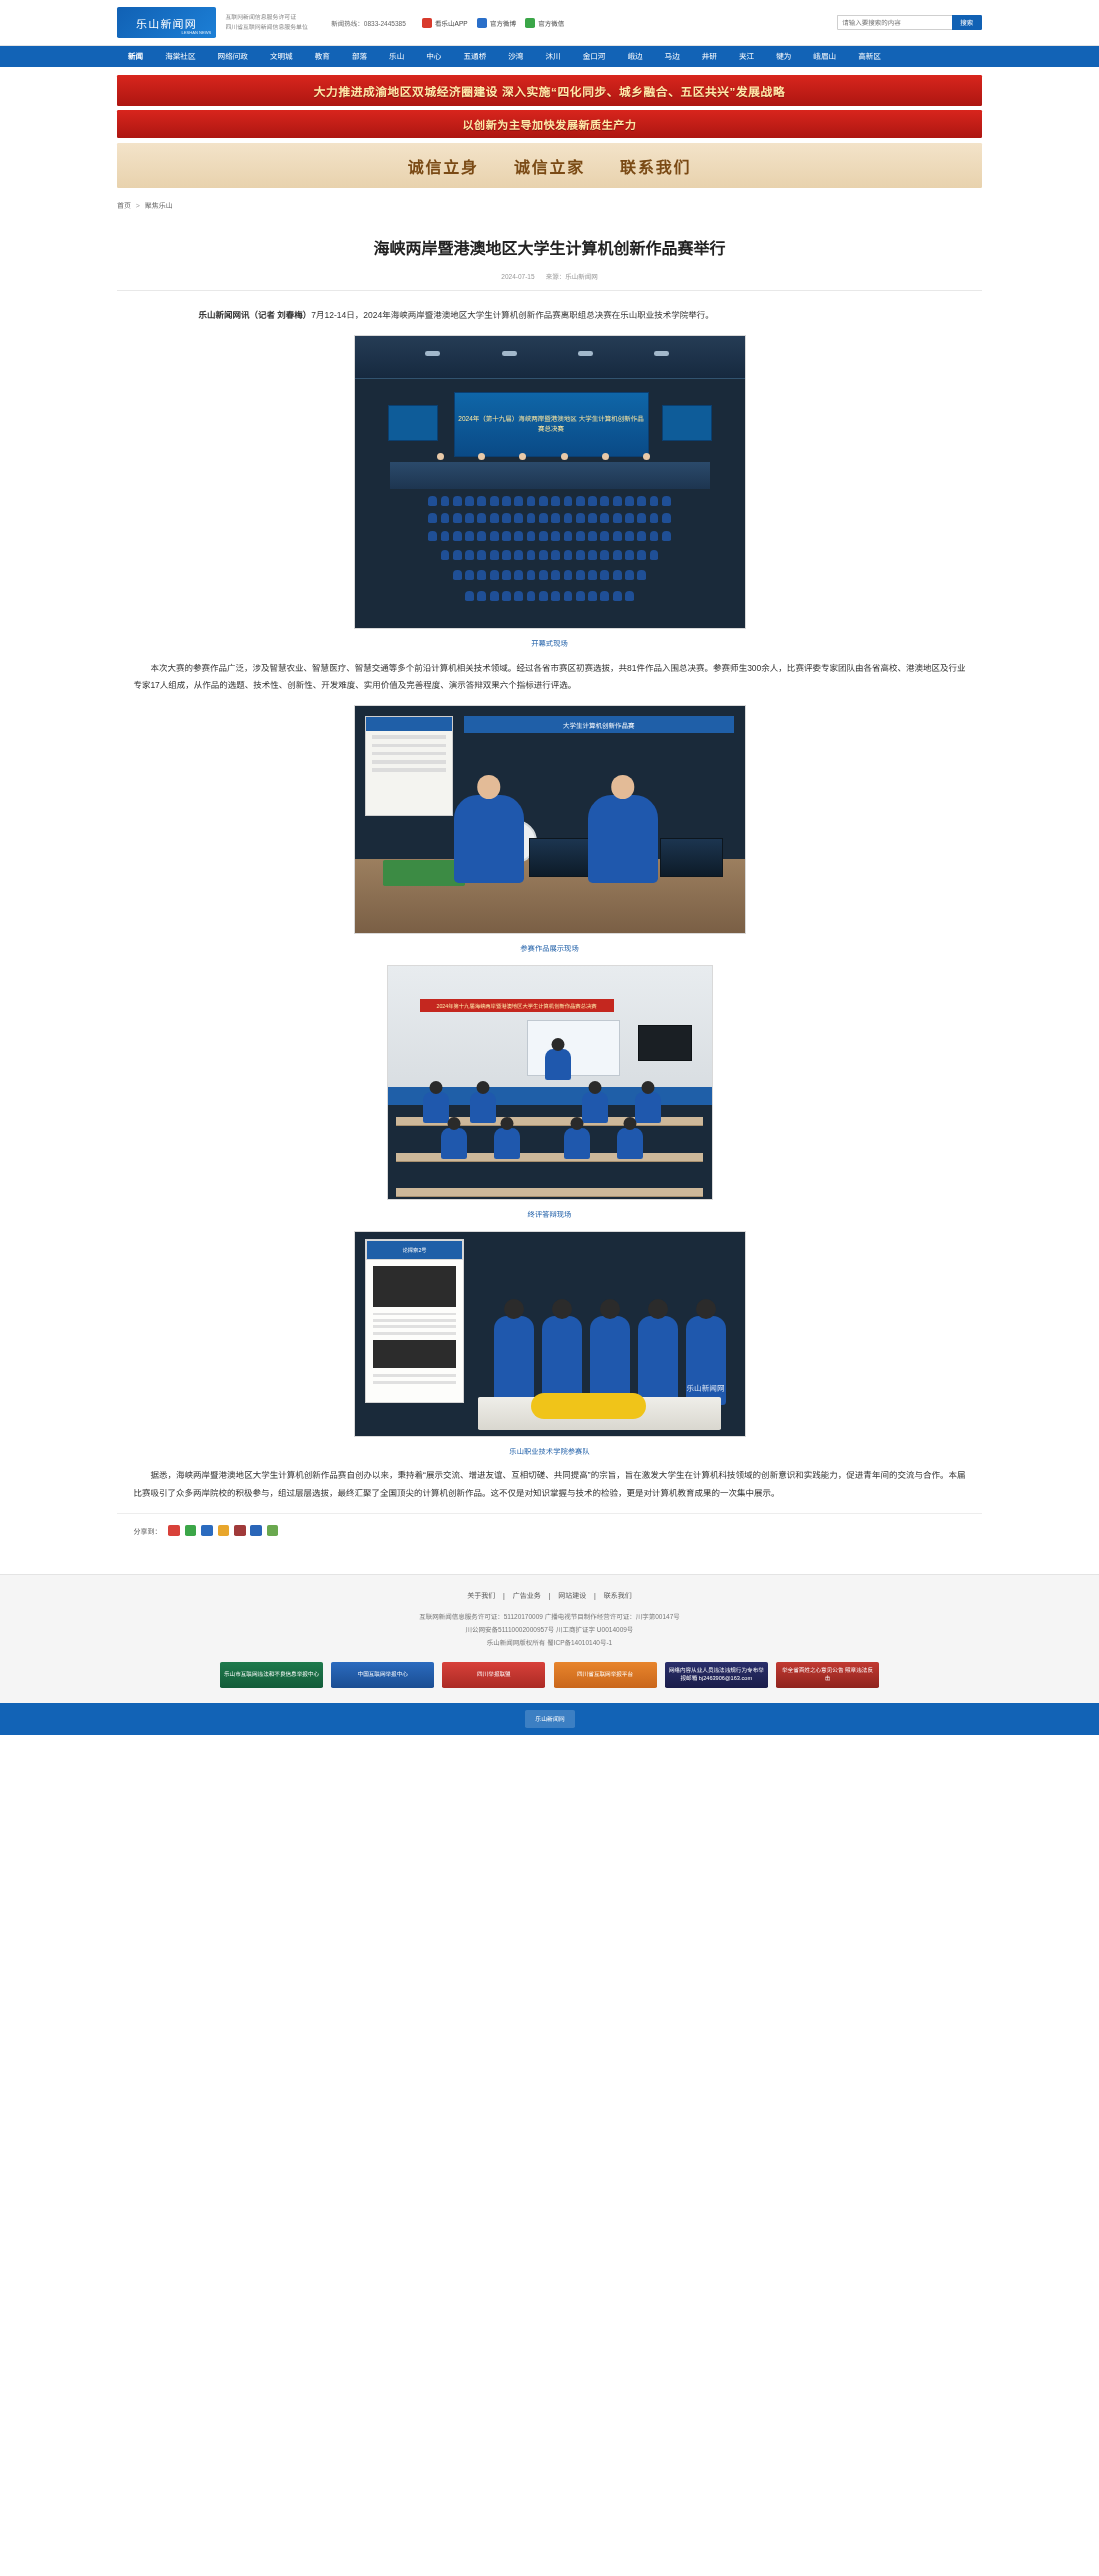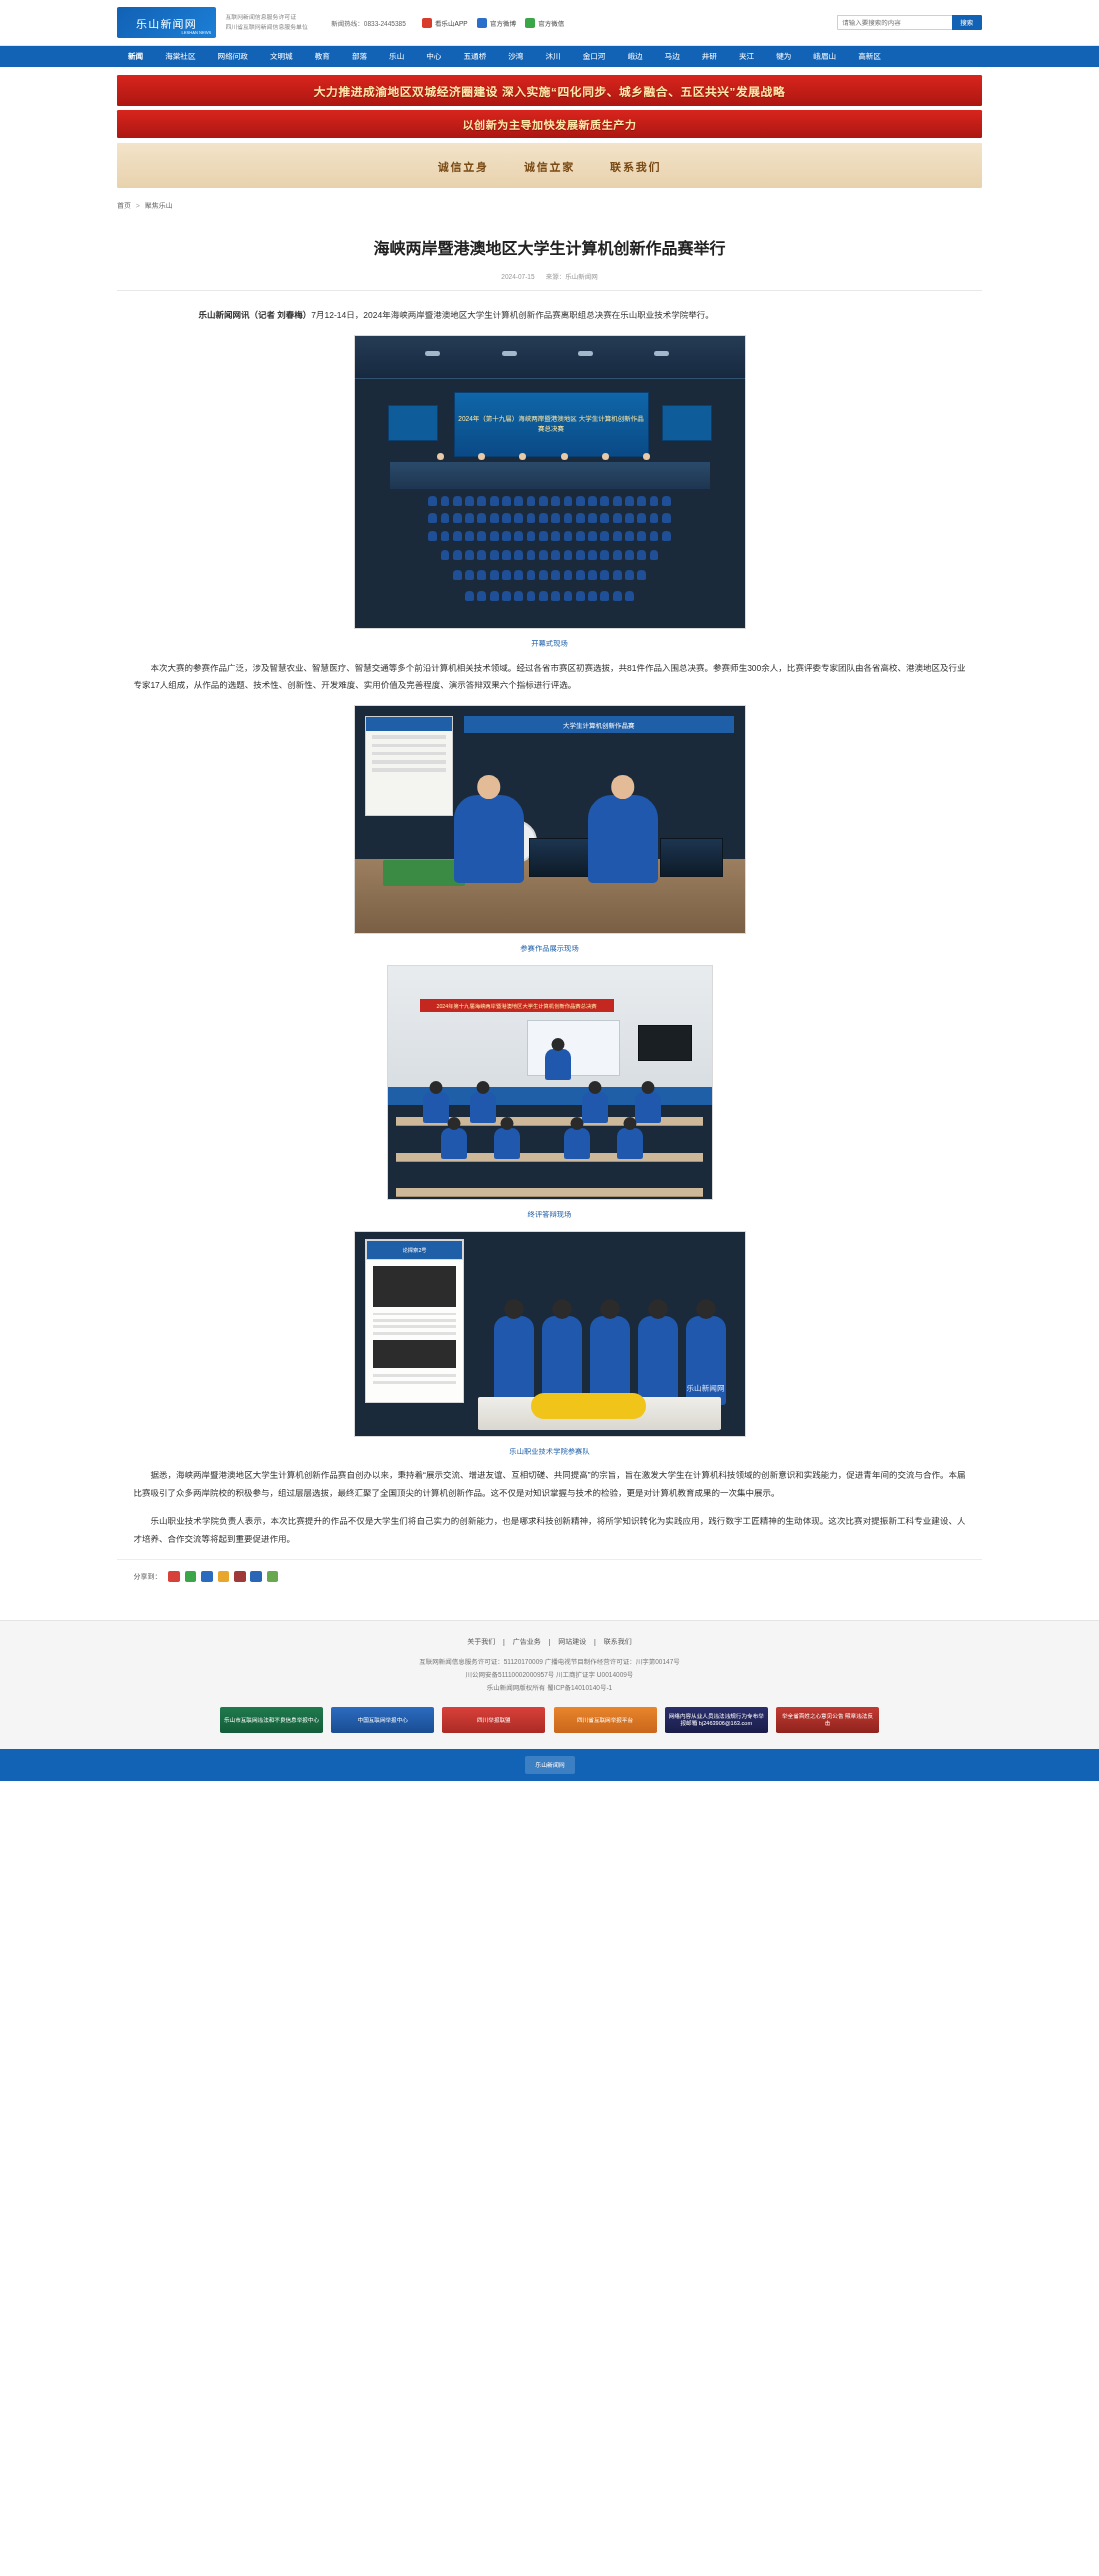--- a/index.html
+++ b/index.html
@@ -111,21 +111,21 @@
   .banner-red.second { height: 28px; font-size: 11px; }
   .banner-sand {
     width: 100%; height: 45px;
     background: linear-gradient(180deg,#f3e3c9 0%, #e8d2ad 100%);
     display: flex; align-items: center; justify-content: center;
     gap: 35px;
     border-radius: 1.2px;
     margin-bottom: 1.2px;
   }
   .banner-sand span {
-    font-size: 11px; color: #7a4a15; font-weight: bold; letter-spacing: 1.8px; font-family: Liberation Mono, monospace;
+    font-size: 16px; color: #7a4a15; font-weight: bold; letter-spacing: 1.8px; font-family: Liberation Mono, monospace;
   }
 
   
   .crumb {
     padding: 10.6px 117px 5.9px;
     font-size: 7px; color: #666;
   }
   .crumb a { color: #666; text-decoration: none; }
   .crumb .sep { margin: 0 2.9px; color: #999; }
 
@@ -724,21 +724,20 @@
           <div class="h"></div>
         </div>
       <div class="table"></div>
       <div class="sub"></div>
       <div class="wm">乐山新闻网</div>
     </div>
     <div class="cap">乐山职业技术学院参赛队</div>
   </div>
 
   <p class="p">据悉，海峡两岸暨港澳地区大学生计算机创新作品赛自创办以来，秉持着“展示交流、增进友谊、互相切磋、共同提高”的宗旨，旨在激发大学生在计算机科技领域的创新意识和实践能力，促进青年间的交流与合作。本届比赛吸引了众多两岸院校的积极参与，组过层层选拔，最终汇聚了全国顶尖的计算机创新作品。这不仅是对知识掌握与技术的检验，更是对计算机教育成果的一次集中展示。</p>
-  <p class="p">乐山职业技术学院负责人表示，本次比赛提升的作品不仅是大学生们将自己实力的创新能力，也是哪求科技创新精神，将所学知识转化为实践应用，践行数字工匠精神的生动体现。这次比赛对提振新工科专业建设、人才培养、合作交流等将起到重要促进作用。</p>
 
 
   <div class="share">
     <span class="lbl">分享到：</span>
     <span class="s" style="background:#d8413a"></span>
     <span class="s" style="background:#3ba648"></span>
     <span class="s" style="background:#2b6bbf"></span>
     <span class="s" style="background:#e8a62c"></span>
     <span class="s" style="background:#a03a3a"></span>
     <span class="s" style="background:#2a66b8"></span>

